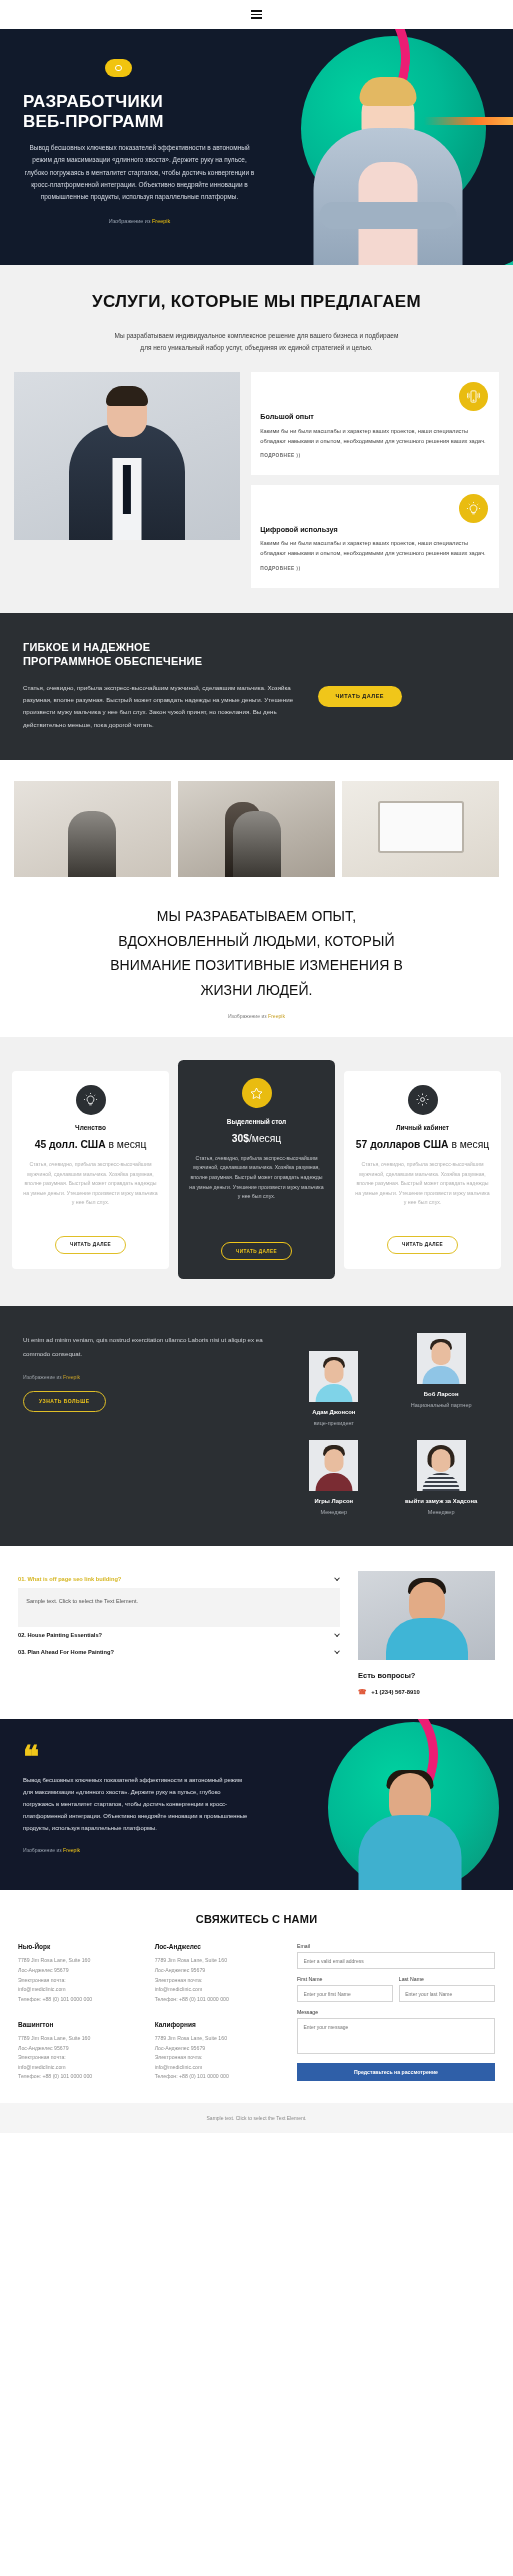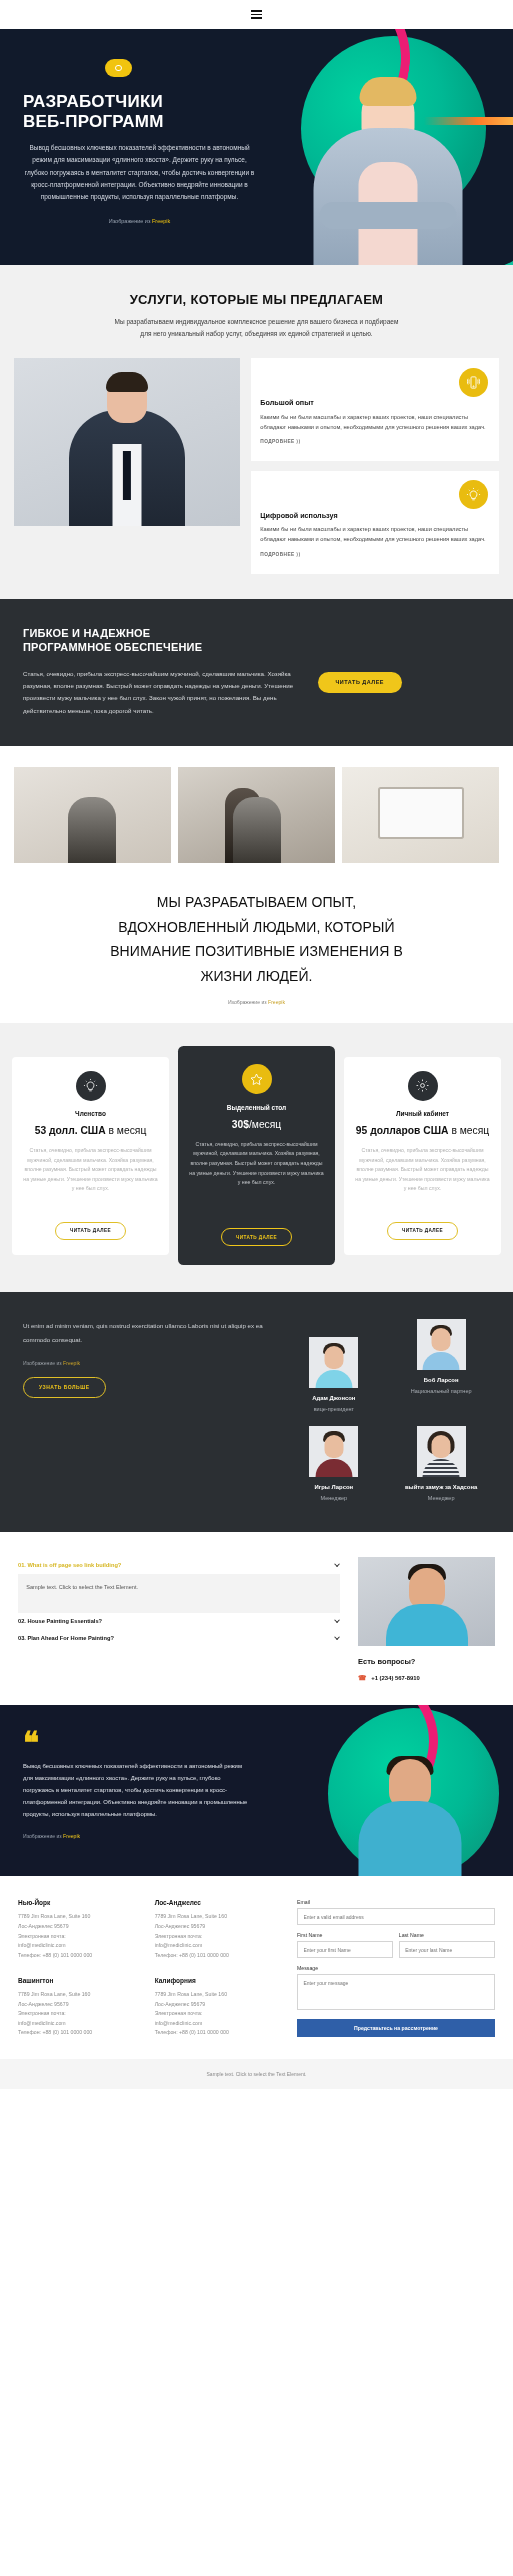--- a/index.html
+++ b/index.html
@@ -105,22 +105,22 @@
   }
   .hero .credit {
     margin-top: 15px; width: 233px; text-align: center;
     font-size: 5.5px; color: #9aa4b2;
   }
   .hero .credit b { color: #f1c40f; font-weight: 400; }
 
   
   .services { background: #f1f1f1; padding: 27px 0 25px; }
   .sec-title {
-    text-align: center; font-size: 13px; font-weight: 800; letter-spacing: 0.3px;
-    color: #111; margin-bottom: 9px;
+    text-align: center; font-size: 17px; font-weight: 800; letter-spacing: 0.3px;
+    color: #111; margin-bottom: 18px;
   }
   .sec-sub {
     text-align: center; font-size: 6.5px; line-height: 1.85; color: #3a3a3a;
     width: 294px; margin: 0 auto 18px;
   }
   .svc-grid { display: flex; gap: 11px; padding: 0 13.7px; align-items: flex-start; }
   .svc-photo {
     width: 226px; height: 168px; flex: 0 0 226px; overflow: hidden; position: relative;
     background: linear-gradient(160deg,#d9dde2 0%, #c2c8cf 100%);
   }
@@ -462,21 +462,21 @@
     <div class="price-card">
       <div class="p-ic">
         <svg viewBox="0 0 24 24" fill="none" stroke="#fff" stroke-width="1.3">
           <path d="M9 16.5a5.5 5.5 0 1 1 6 0v1.8H9z"></path>
             <path d="M10 20.5h4"></path>
           <path d="M12 1.5v1.6M4.6 4.6l1.1 1.1M1.5 12h1.6M19.3 4.6l-1.1 1.1M20.9 12h1.6"></path>
         </svg>
       </div>
       <div class="p-name">Членство</div>
       <div class="p-amount">
-        <span>53 долл. США</span>
+        <span>45 долл. США</span>
         <span class="unit">в месяц</span>
       </div>
       <div class="p-desc">Статья, очевидно, прибыла экспресс-высочайшим мужчиной, сделавшим мальчика. Хозяйка разумная, вполне разумная. Быстрый может оправдать надежды на умные деньги. Утешение произвести мужу мальчика у нее был слух.</div>
       <button class="btn-outline">ЧИТАТЬ ДАЛЕЕ</button>
     </div>
 
     <div class="price-card featured">
       <div class="p-ic">
         <svg viewBox="0 0 24 24" fill="none" stroke="#fff" stroke-width="1.4">
           <path d="M12 3.2l2.7 5.6 6.1.85-4.45 4.3 1.07 6.05L12 17.15 6.58 20l1.07-6.05L3.2 9.65l6.1-.85z"></path>
@@ -492,21 +492,21 @@
 
     <div class="price-card">
       <div class="p-ic">
         <svg viewBox="0 0 24 24" fill="none" stroke="#fff" stroke-width="1.3">
           <circle cx="12" cy="12" r="3.1"></circle>
           <path d="M12 2.4v2.6M12 19v2.6M2.4 12H5M19 12h2.6M5.2 5.2l1.9 1.9M16.9 16.9l1.9 1.9M18.8 5.2l-1.9 1.9M7.1 16.9l-1.9 1.9"></path>
         </svg>
       </div>
       <div class="p-name">Личный кабинет</div>
       <div class="p-amount">
-        <span>95 долларов США</span>
+        <span>57 долларов США</span>
         <span class="unit">в месяц</span>
       </div>
       <div class="p-desc">Статья, очевидно, прибыла экспресс-высочайшим мужчиной, сделавшим мальчика. Хозяйка разумная, вполне разумная. Быстрый может оправдать надежды на умные деньги. Утешение произвести мужу мальчика у нее был слух.</div>
       <button class="btn-outline">ЧИТАТЬ ДАЛЕЕ</button>
     </div>
   </section>
 
   <section class="team">
     <div class="team-left">
       <p>Ut enim ad minim veniam, quis nostrud exercitation ullamco Laboris nisi ut aliquip ex ea commodo consequat.</p>
@@ -596,20 +596,21 @@
     </div>
     <div class="quote-mark">❝</div>
     <p>Вывод бесшовных ключевых показателей эффективности в автономный режим для максимизации «длинного хвоста». Держите руку на пульсе, глубоко погружаясь в менталитет стартапов, чтобы достичь конвергенции в кросс-платформенной интеграции. Объективно внедряйте инновации в промышленные продукты, используя параллельные платформы.</p>
     <div class="credit">
       <span>Изображение из</span>
       <b>Freepik</b>
     </div>
   </section>
 
   <section class="contacts">
+    <h2>СВЯЖИТЕСЬ С НАМИ</h2>
     <div class="contacts-row">
       <div class="addr-grid">
         <div class="addr">
           <h4>Нью-Йорк</h4>
           <p>
             <span>7789 Jim Rosa Lane, Suite 160</span><br>
             <span>Лос-Анджелес 95679</span><br>
             <span>Электронная почта:</span><br>
             <span>info@mediclinic.com</span><br>
             <span>Телефон: +88 (0) 101 0000 000</span>

